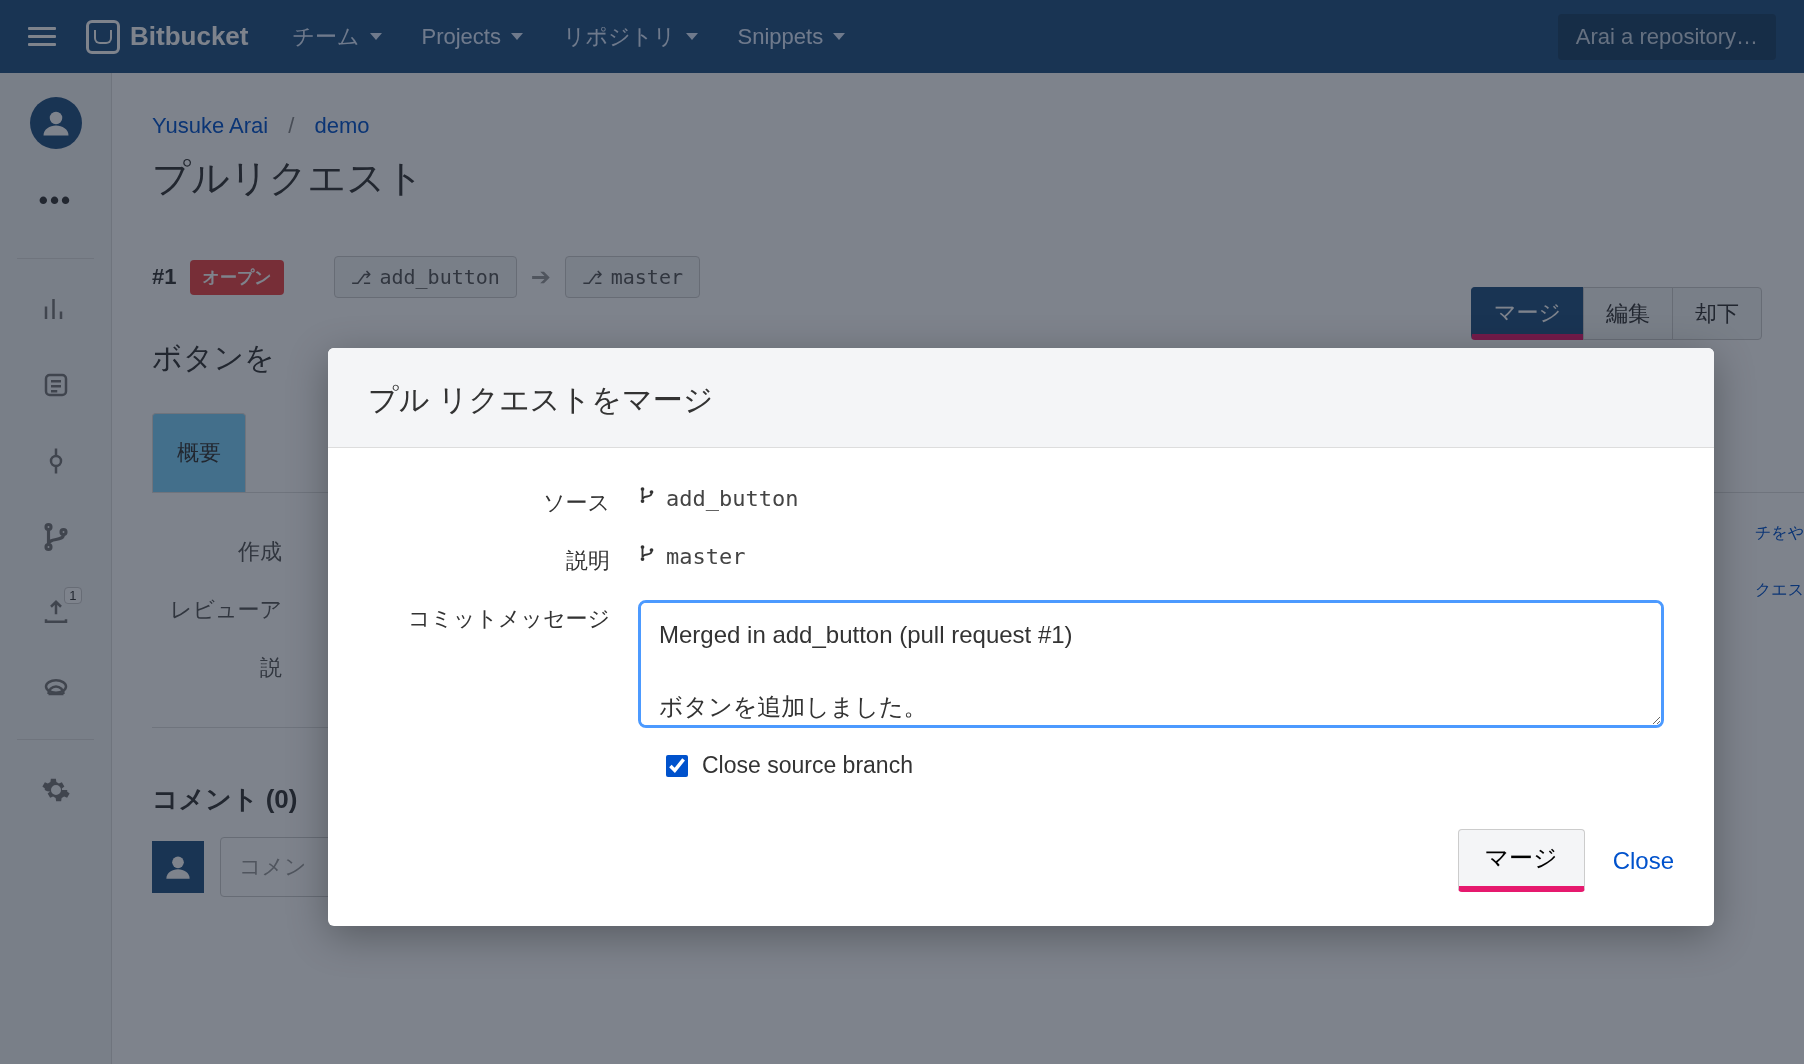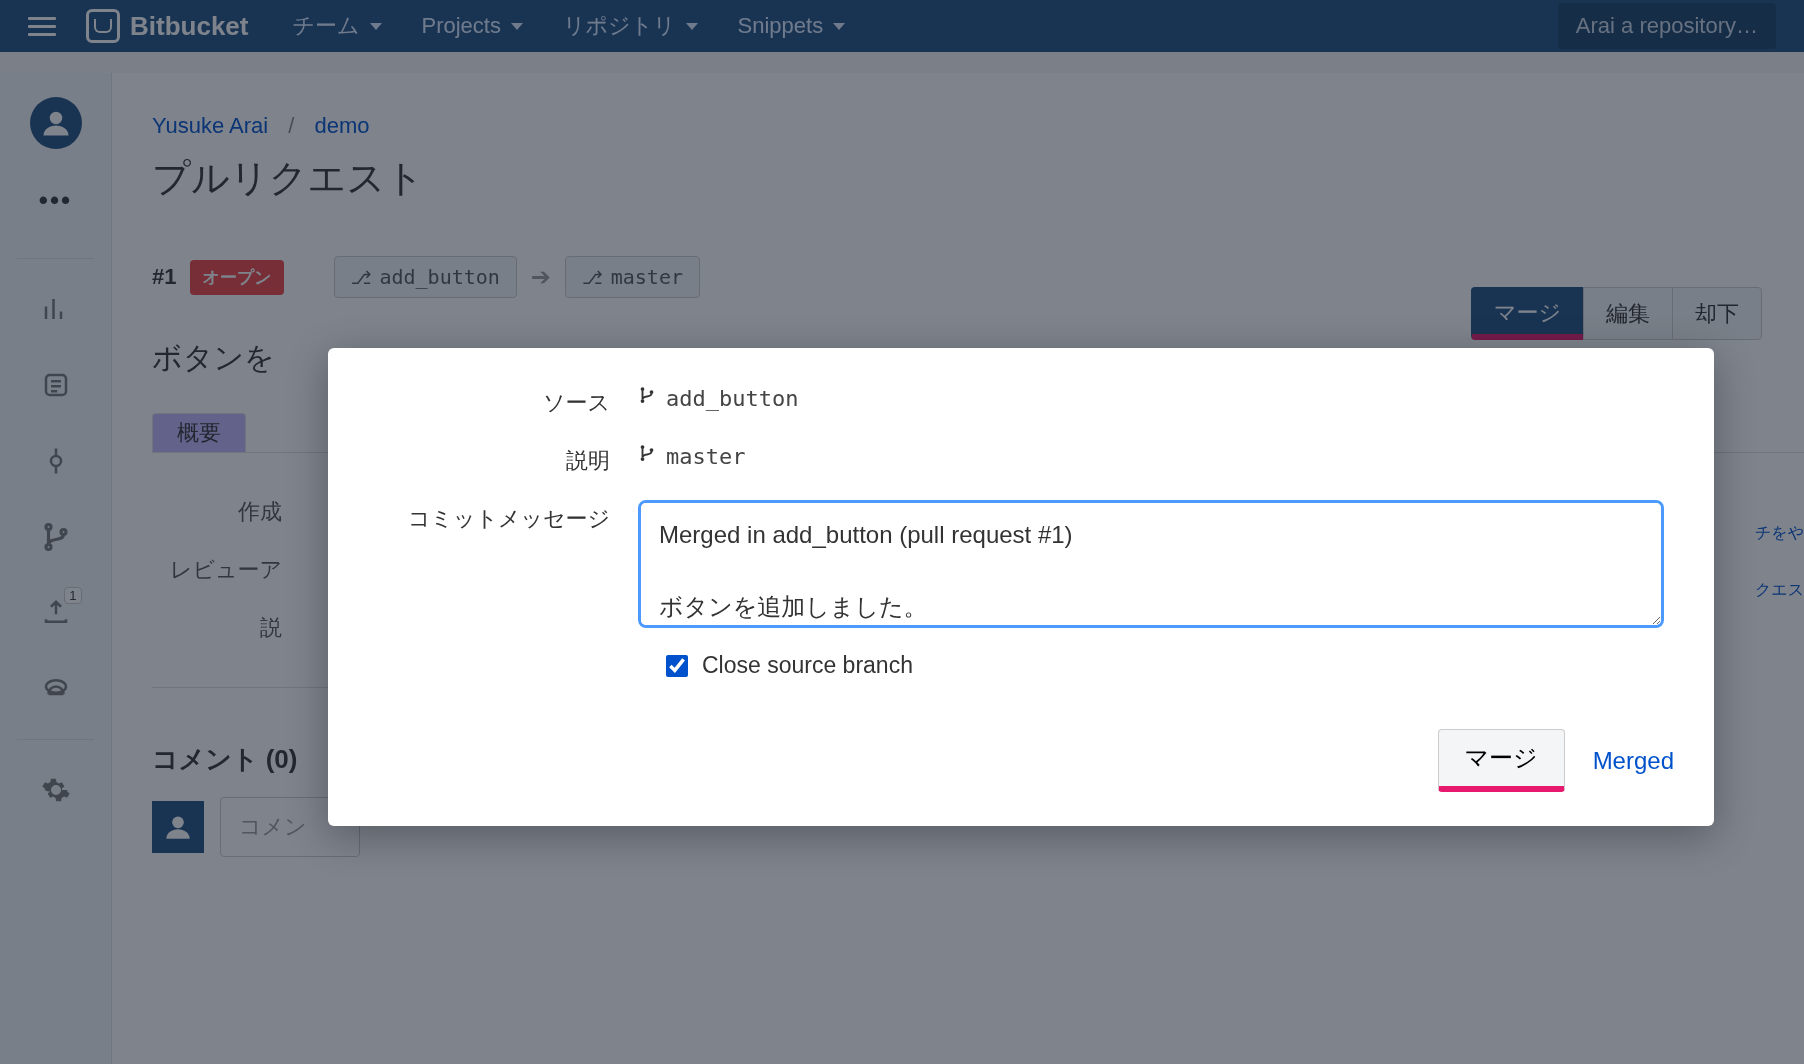--- a/index.html
+++ b/index.html
@@ -8,21 +8,21 @@
   background: #f5f5f5;
   width: 1804px;
   height: 1064px;
   overflow: hidden;
   position: relative;
 }
 
 
 .topnav {
   background: #205081;
-  height: 52px;
+  height: 73px;
   display: flex;
   align-items: center;
   padding: 0 28px;
   color: #deebff;
   position: relative;
 }
 .hamburger { margin-right: 30px; cursor: pointer; }
 .hamburger-line { width: 28px; height: 3px; background: #fff; margin: 5px 0; border-radius: 1px; }
 .logo { display: flex; align-items: center; font-weight: bold; font-size: 26px; color: #fff; margin-right: 44px; }
 .logo-icon { width: 34px; height: 34px; border: 3px solid #fff; border-radius: 6px; margin-right: 10px; position: relative; display:flex; align-items:center; justify-content:center; }
@@ -65,21 +65,21 @@
 .arrow-right { color:#999; font-size: 24px; }
 
 .action-buttons { position:absolute; right: 42px; top: 214px; display:flex; }
 .btn { border:1px solid #ccc; background:#f4f5f7; padding: 10px 22px; font-size: 22px; color:#333; cursor:pointer; margin-left:-1px;}
 .btn:first-child { border-radius:4px 0 0 4px; }
 .btn:last-child { border-radius:0 4px 4px 0; }
 .btn.primary { background:#205081; color:#fff; border-color:#205081; border-bottom: 6px solid #e6196e; padding-bottom:6px; }
 
 .subtitle { font-size: 30px; color:#333; margin-bottom: 34px; }
 .tabs-row { border-bottom:1px solid #ddd; }
-.tab { display:inline-block; padding: 4px 24px; font-size: 22px; color:#333; border:1px solid #ddd; border-bottom:none; background:#c4b5fd; border-radius:4px 4px 0 0; margin-right:-4px;}
+.tab { display:inline-block; padding: 24px 24px; font-size: 22px; color:#333; border:1px solid #ddd; border-bottom:none; background:#7dd3fc; border-radius:4px 4px 0 0; margin-right:-4px;}
 
 .meta-block { margin-top: 30px; font-size:22px; color:#333;}
 .meta-row { padding: 14px 0; }
 .meta-label { display:inline-block; width: 130px; text-align:right; margin-right: 20px; color:#555;}
 
 .side-links { position:absolute; right: 0; top: 432px; font-size:16px; }
 .side-links div { color:#0052cc; padding: 18px 0; }
 
 .comments-header { font-size: 26px; color:#333; margin-top: 54px; font-weight:600;}
 .comment-box { margin-top: 20px; display:flex; align-items:center; gap:16px;}
@@ -256,20 +256,21 @@
           <circle cx="12" cy="8" r="5"></circle>
           <path d="M2 22c0-5 5-8 10-8s10 3 10 8z"></path>
         </svg>
       </div>
     <div class="comment-input">コメン</div>
   </div>
 </div>
 
 <div class="overlay"></div>
 <div class="dialog">
+  <div class="dialog-header">プル リクエストをマージ</div>
   <div class="dialog-body">
     <div class="form-row">
       <div class="form-label">ソース</div>
       <div class="form-value">
         <span class="branch-glyph"><svg viewBox="0 0 24 24" fill="#333">
               <circle cx="6" cy="4" r="2.5"></circle>
               <circle cx="6" cy="20" r="2.5"></circle>
               <circle cx="18" cy="8" r="2.5"></circle>
               <path d="M6 6v12M18 10c0 6-12 2-12 8" fill="none" stroke="#333" stroke-width="2.5"></path>
             </svg></span>
@@ -296,15 +297,15 @@
 ボタンを追加しました。</textarea>
       </div>
     </div>
     <div class="checkbox-row">
       <input type="checkbox" checked="" style="">
       <span>Close source branch</span>
     </div>
   </div>
   <div class="dialog-footer">
     <button class="dlg-btn-merge">マージ</button>
-    <button class="dlg-btn-cancel">Merged</button>
+    <button class="dlg-btn-cancel">Close</button>
   </div>
 </div>
 
 </body></html>

